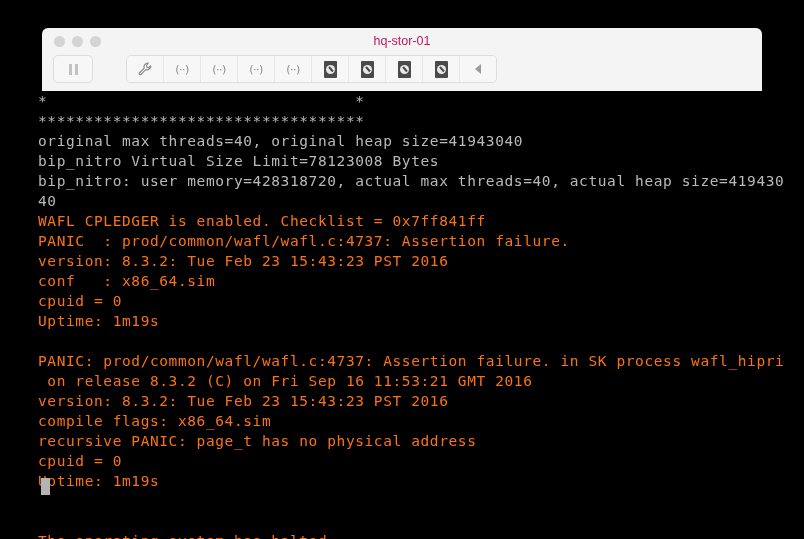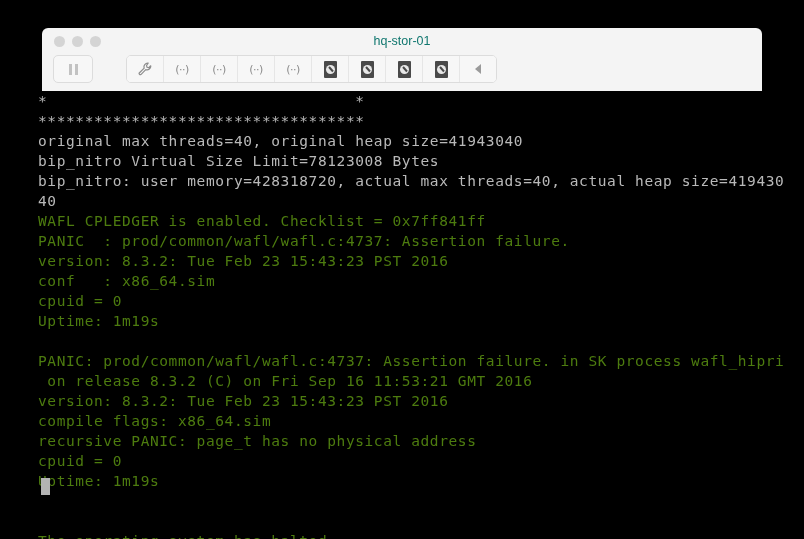--- a/index.html
+++ b/index.html
@@ -37,21 +37,21 @@
     top: 1px;
     right: 0;
     font-family: "DejaVu Sans Mono", "Liberation Mono", monospace;
     font-size: 14.5px;
     line-height: 20px;
     letter-spacing: 0.6px;
     white-space: pre;
   }
   .cline {
     height: 20px;
-    color: #4d7c0f;
+    color: #f97316;
   }
   .cline.dim {
     color: #b9b9b9;
   }
   .cline.blank {
     color: transparent;
   }
 
   #cursor {
     position: absolute;
@@ -91,21 +91,21 @@
     border-radius: 50%;
     background: #d4d4d4;
   }
   #window-title {
     position: absolute;
     left: 0;
     right: 0;
     top: 6px;
     text-align: center;
     font-size: 12.5px;
-    color: #0f766e;
+    color: #be185d;
     font-family: "Liberation Sans", sans-serif;
   }
 
   #toolbar {
     position: relative;
     height: 36px;
   }
 
   #pause-button {
     position: absolute;

